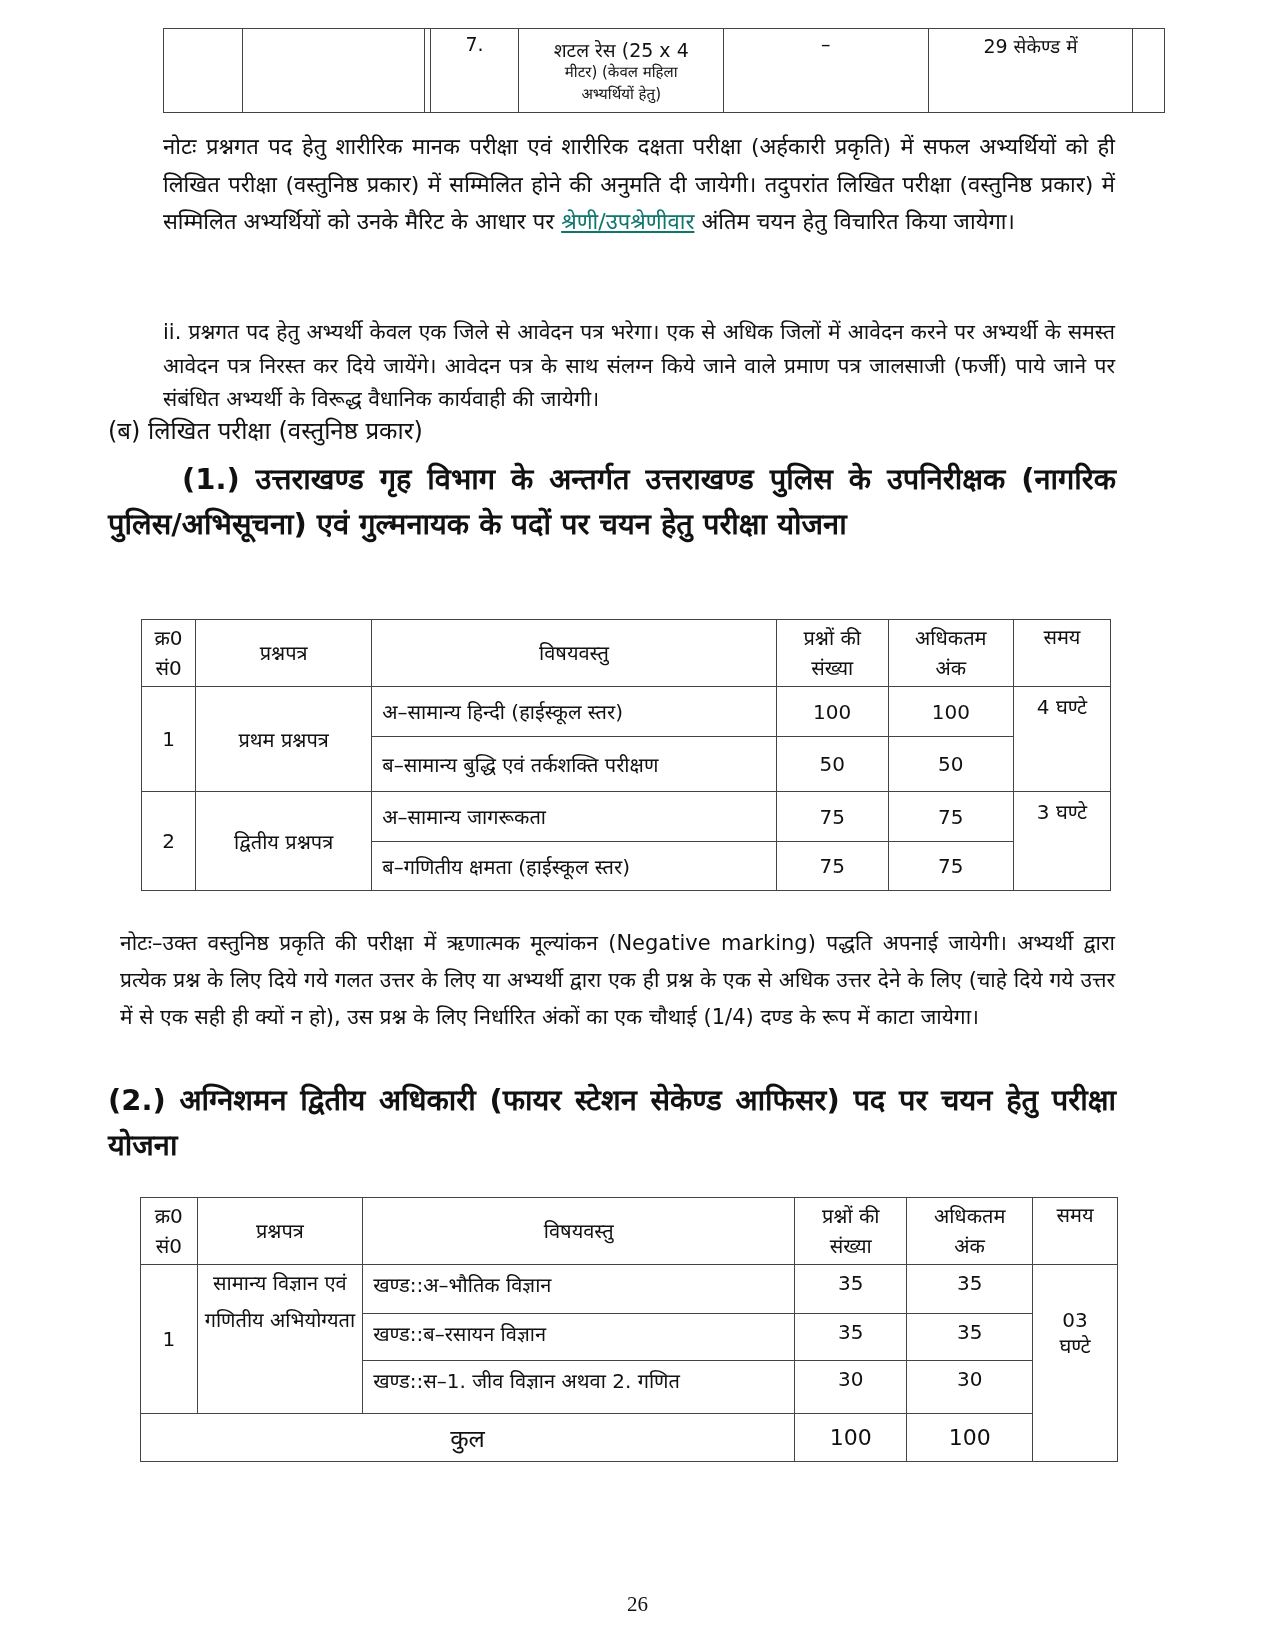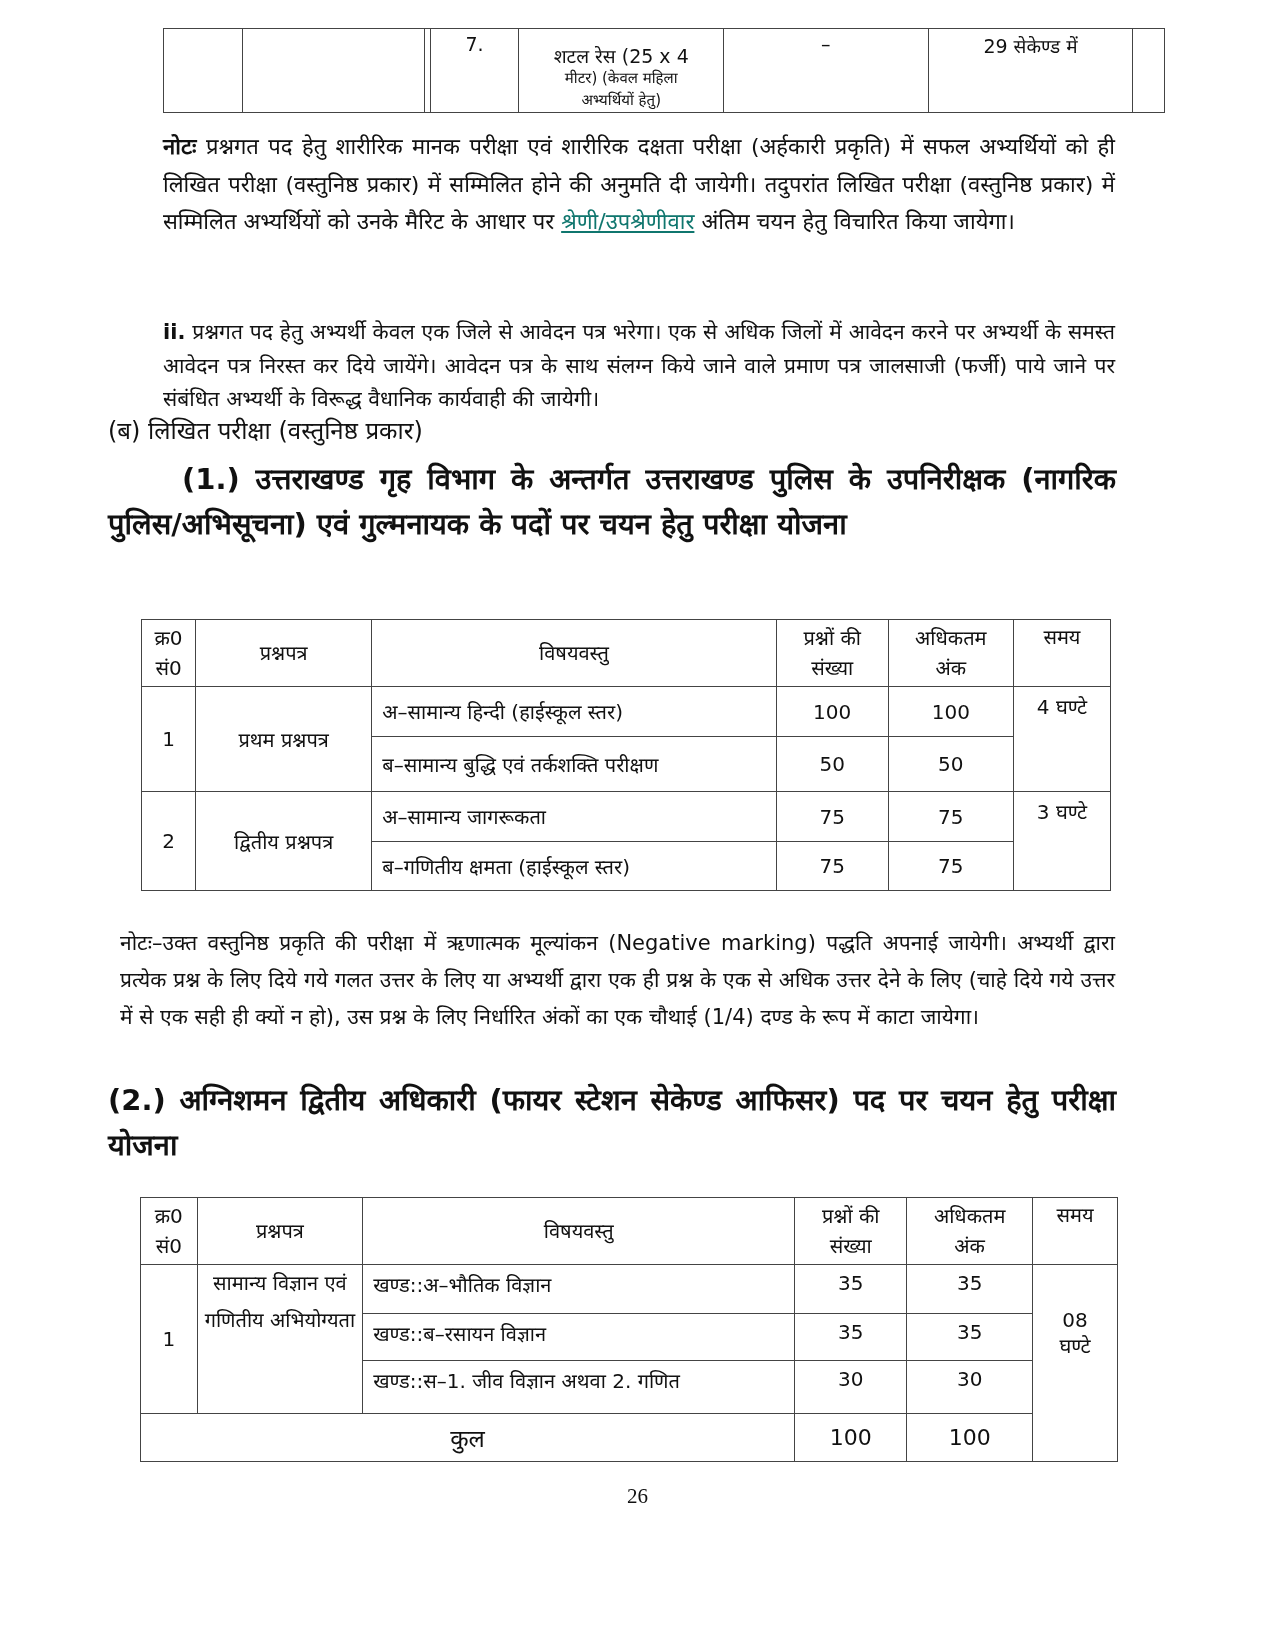--- a/index.html
+++ b/index.html
@@ -12,48 +12,48 @@
   td { border: 1.5px solid #444; padding: 0; vertical-align: top; }
 
   
   #top-table { left: 163px; top: 28px; width: 1002px; height: 84px; font-size: 19px; }
   #top-table td { text-align: center; }
   #top-table .sm { font-size: 15px; line-height: 22px; }
 
   .para { left: 163px; width: 952px; font-size: 22px; line-height: 37.5px; text-align: justify; text-align-last: left; }
   .para2 { left: 163px; width: 952px; font-size: 21px; line-height: 33.5px; text-align: justify; text-align-last: left; margin-top: 36px; }
   .link { color: #0f766e; text-decoration: underline; }
-  .bold { font-weight: bold; }
+  .bold { font-weight: normal; }
 
   .h-sub { left: 108px; font-size: 24px; }
   .h-main { left: 108px; width: 1008px; font-size: 29px; font-weight: bold; line-height: 45px; text-align: justify; text-align-last: left; }
 
   .note3 { left: 120px; width: 995px; font-size: 21px; line-height: 37px; text-align: justify; text-align-last: left; }
 
   .exam td { font-size: 20px; text-align: center; vertical-align: middle; }
   .exam td.left { text-align: left; padding-left: 10px; }
   .exam td.top { vertical-align: top; padding-top: 6px; margin-top: 28px; }
   .exam .hdr td { line-height: 30px; }
 
   #table1 { left: 141px; top: 619px; width: 970px; }
   #table2 { left: 140px; top: 1197px; width: 978px; }
 
-  #page-num { left: 0; width: 1275px; top: 1484px; text-align: center; font-family: "Liberation Serif", serif; font-size: 21px; }
+  #page-num { left: 0; width: 1275px; top: 1592px; text-align: center; font-family: "Liberation Serif", serif; font-size: 21px; }
 </style>
 </head>
 <body>
 
 <table id="top-table">
   <tbody>
       <tr style="height:84px">
     <td style="width:77px"></td>
     <td style="width:177px"></td>
     <td style="width:5px"></td>
     <td style="width:86px; padding-top:4px">7.</td>
-    <td style="width:200px; padding-top:16px" class="sm">
+    <td style="width:200px; padding-top:10px" class="sm">
       <div style="font-size:19px">शटल रेस (25 x 4</div>
       <div>मीटर) (केवल महिला</div>
       <div>अभ्यर्थियों हेतु)</div>
     </td>
     <td style="width:200px; padding-top:4px">–</td>
     <td style="width:200px; padding-top:4px">29 सेकेण्ड में</td>
     <td style="width:30px"></td>
   </tr>
 </tbody>
   </table>
@@ -141,21 +141,21 @@
         </td>
     <td class="top" style="width:80px; padding-top:2px">समय</td>
   </tr>
   <tr style="height:49px">
     <td rowspan="3">1</td>
     <td rowspan="3" class="top" style="line-height:37px; padding-top:0">सामान्य विज्ञान एवं गणितीय अभियोग्यता</td>
     <td class="left top">खण्ड::अ–भौतिक विज्ञान</td>
     <td class="top">35</td>
     <td class="top">35</td>
     <td rowspan="4">
-          <div>08</div>
+          <div>03</div>
           <div style="margin-bottom:60px">घण्टे</div>
         </td>
   </tr>
   <tr style="height:47px">
     <td class="left top">खण्ड::ब–रसायन विज्ञान</td>
     <td class="top">35</td>
     <td class="top">35</td>
   </tr>
   <tr style="height:53px">
     <td class="left top">खण्ड::स–1. जीव विज्ञान अथवा 2. गणित</td>

